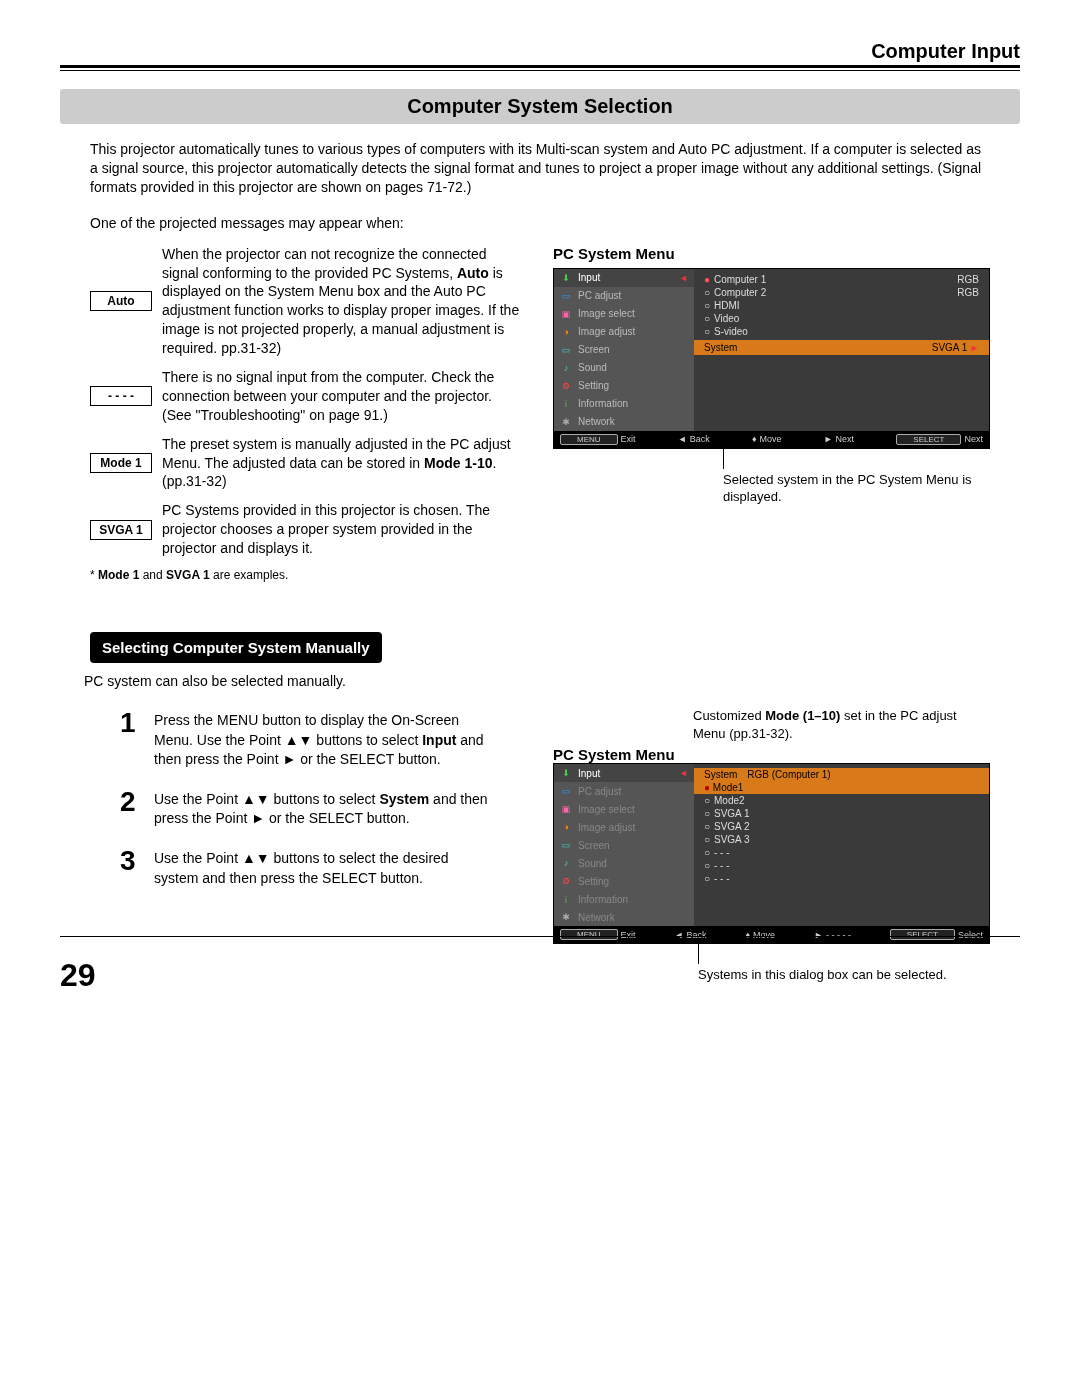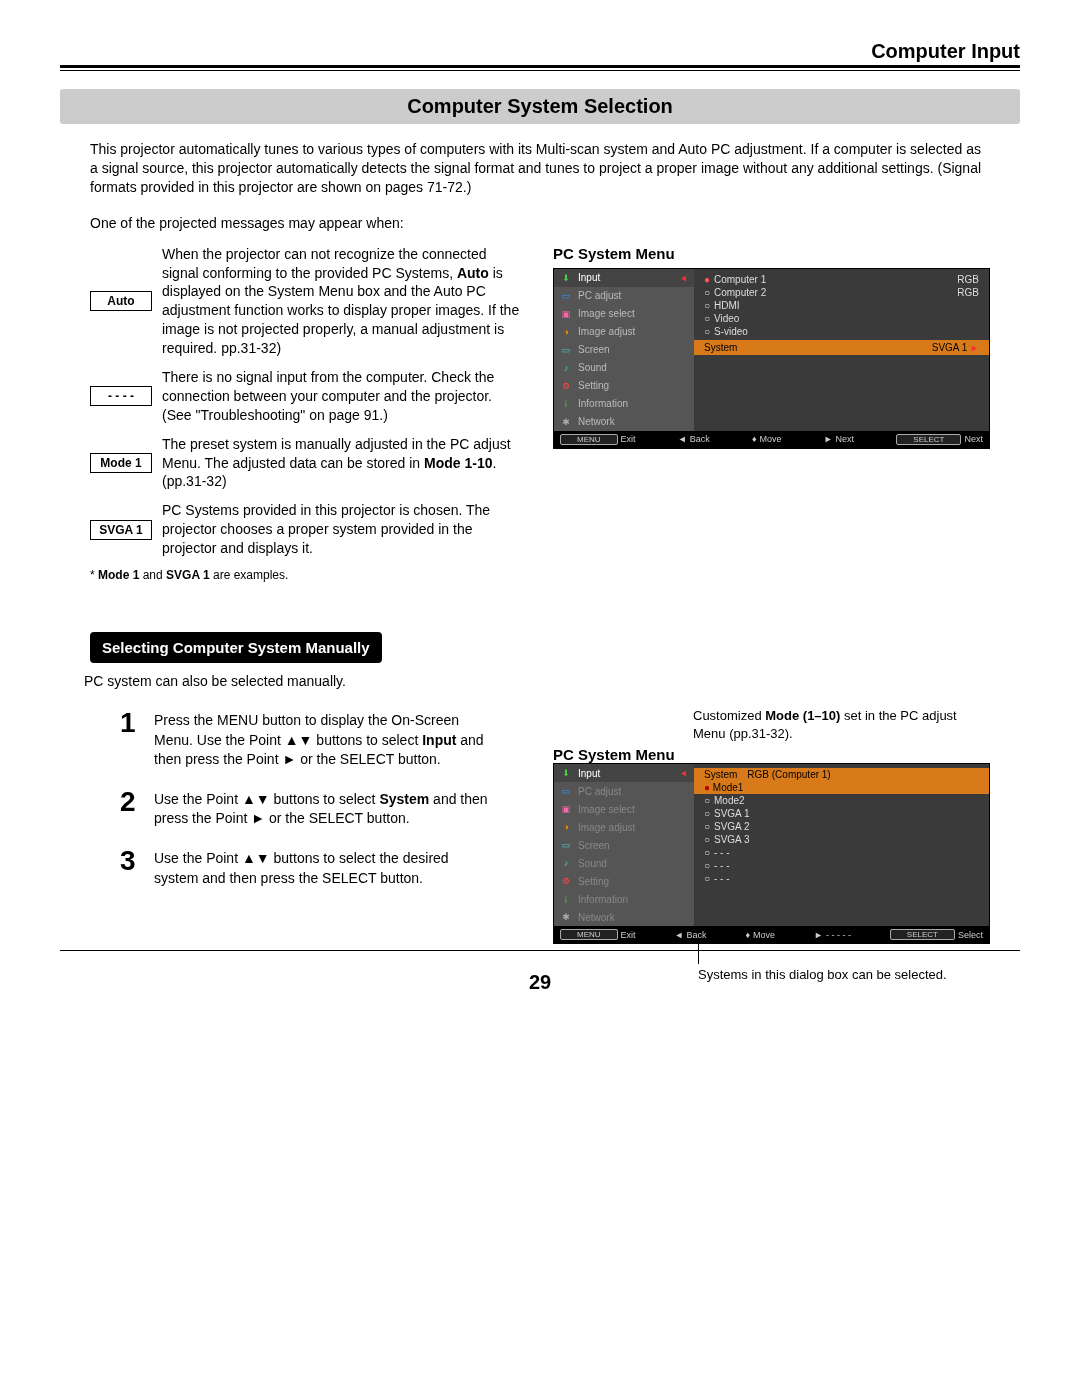--- a/index.html
+++ b/index.html
@@ -192,23 +192,23 @@
     margin-left: 145px;
   }
   .page-footer {
     position: absolute;
     bottom: 30px;
     left: 60px;
     right: 60px;
   }
   .page-footer .thin-rule { margin-bottom: 0; }
   .page-num {
-    font-size: 20px;
+    font-size: 32px;
     font-weight: bold;
-    text-align: center;
+    text-align: left;
     margin-top: 20px;
   }
   .red-tri { color: #e33; font-size: 9px; }
   .right-section2 { margin-top: 0; }
 </style>
 </head>
 <body>
 
 
 
@@ -336,20 +336,24 @@
           </span>
         <span>◄ <span>Back</span></span>
         <span>♦ <span>Move</span></span>
         <span>► <span>Next</span></span>
         <span>
             <span class="kbd">SELECT</span> 
             <span>Next</span>
           </span>
       </div>
     </div>
+    <div class="callout-wrapper">
+      <div class="callout-line"></div>
+      <div class="callout" style="margin-top:2px;">Selected system in the PC System Menu is displayed.</div>
+    </div>
   </div>
 </div>
 
 <div class="black-sub">Selecting Computer System Manually</div>
 <p class="manual-lead">PC system can also be selected manually.</p>
 
 <div class="two-col">
   <div class="left-col">
     <div class="step-row">
       <div class="step-num">1</div>

